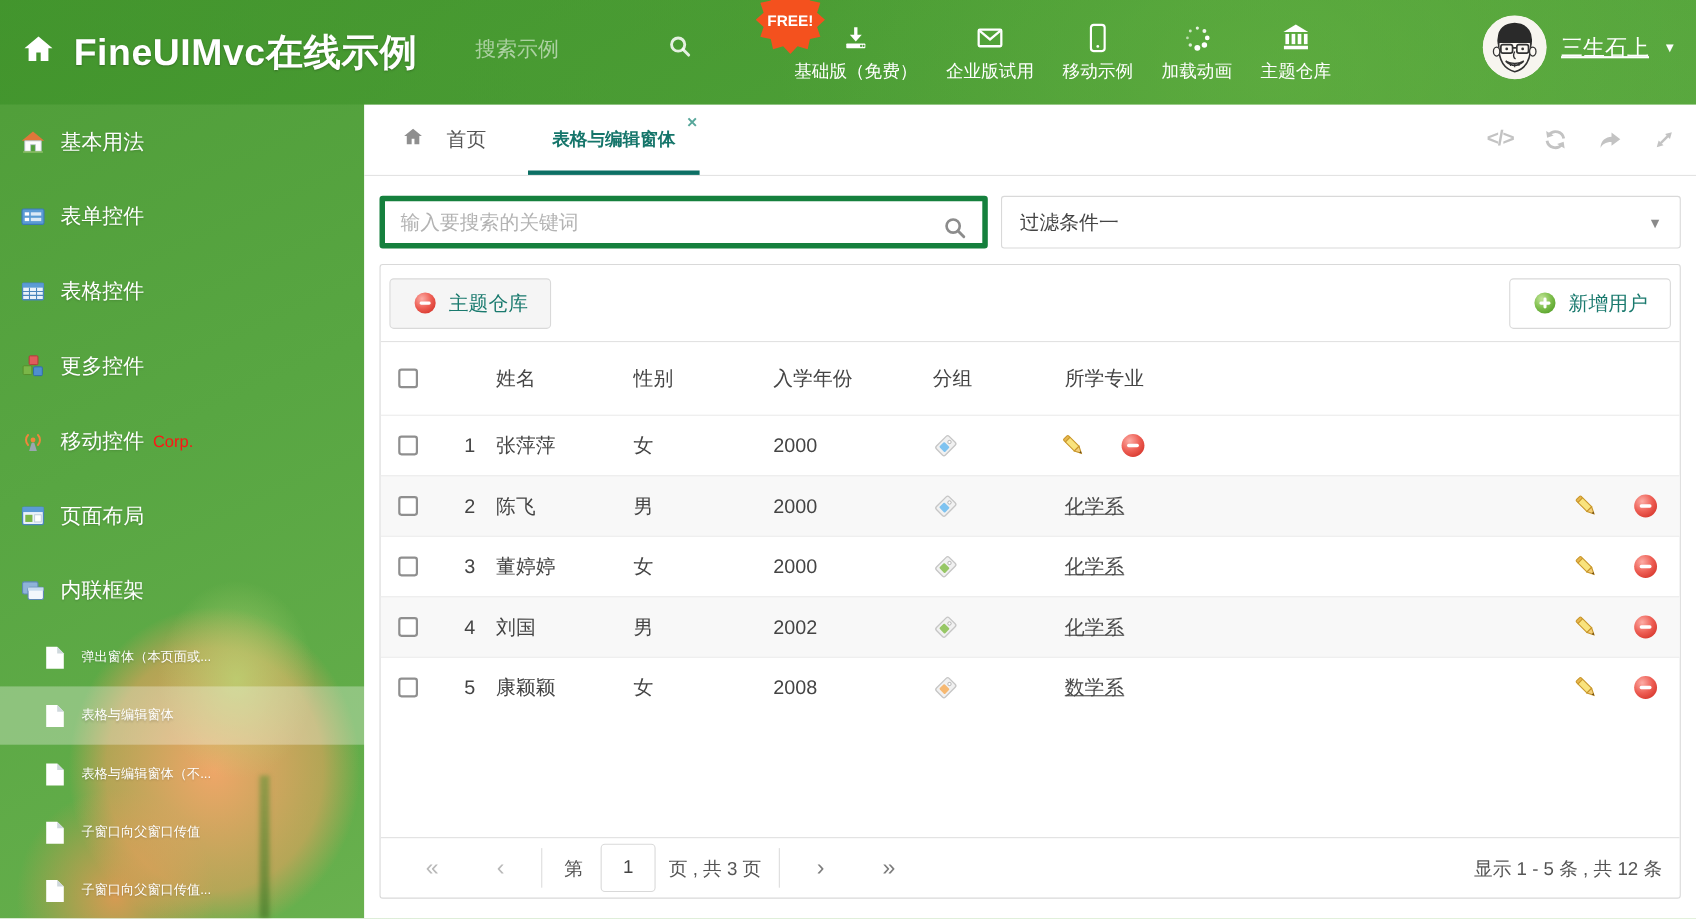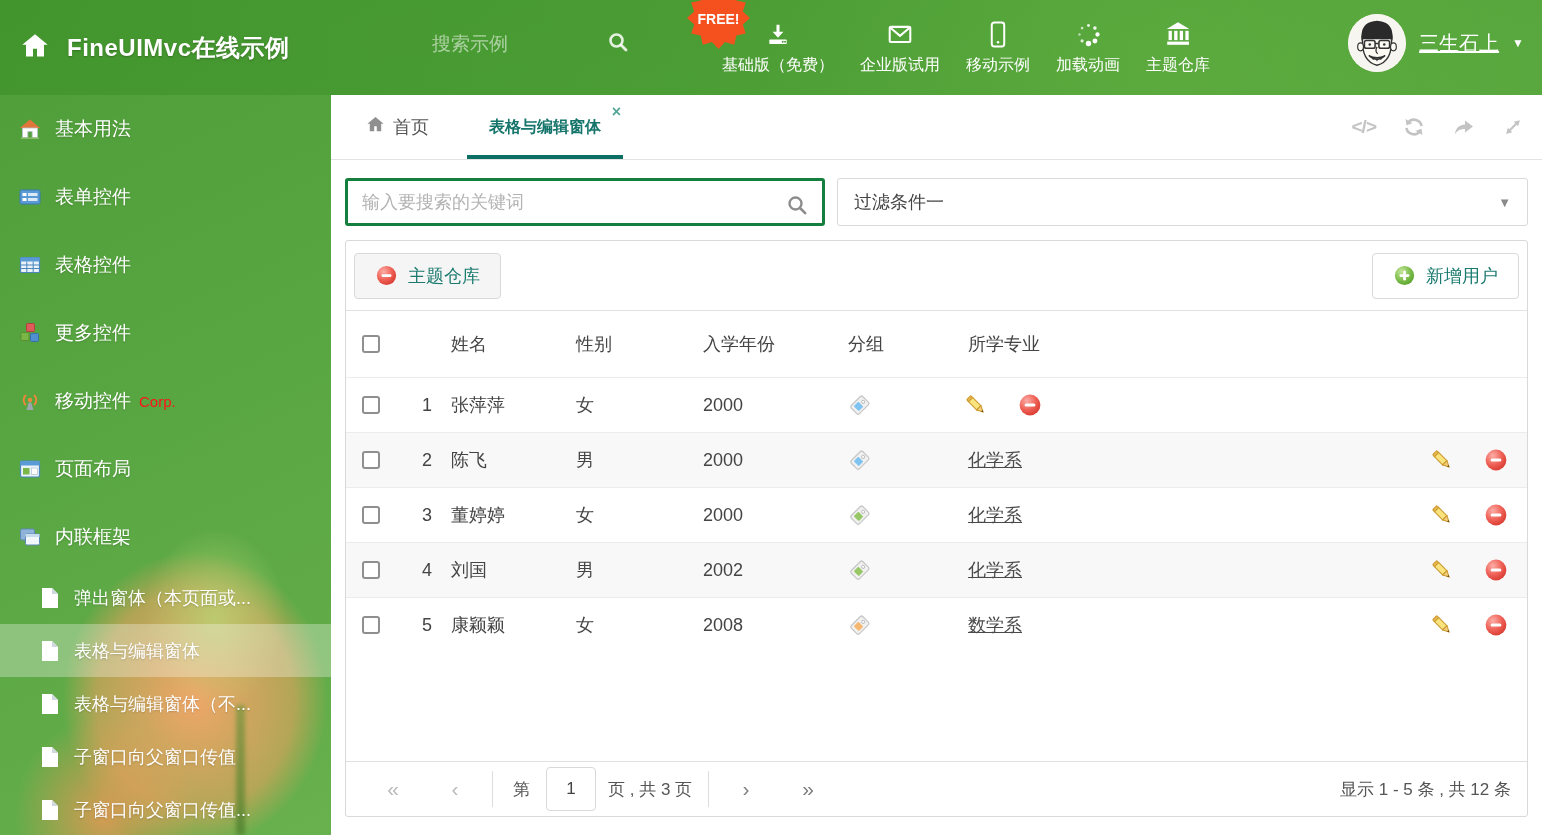--- a/index.html
+++ b/index.html
@@ -17,21 +17,21 @@
       linear-gradient(155deg,#4f9d38 0%,#58a642 30%,#63ad4a 55%,#74b957 80%,#7fc05f 100%);
   }
   .stem { position:absolute; left:236px; top:705px; width:9px; height:130px;
     background:linear-gradient(to bottom, rgba(95,145,55,.55), rgba(70,120,40,.65)); filter:blur(2px); }
 
   
   .topbar { position:absolute; left:0; top:0; right:0; height:95px;
     background:linear-gradient(90deg, rgba(56,142,36,.55), rgba(72,158,44,.38));
     color:#fff; z-index:5; }
   .brand { position:absolute; left:18px; top:0; height:95px; display:flex; align-items:center; gap:15px; }
-  .brand-title { font-size:24px; font-weight:bold; letter-spacing:.5px; text-shadow:0 1px 2px rgba(0,0,0,.25);text-align:center; }
+  .brand-title { font-size:34px; font-weight:bold; letter-spacing:.5px; text-shadow:0 1px 2px rgba(0,0,0,.25);text-align:center; }
   .topbar-search { position:absolute; left:432px; top:30px; width:198px; display:flex; align-items:center; justify-content:space-between; }
   .topbar-search .ph { font-size:19px; color:rgba(255,255,255,.55); }
   .free-badge { position:absolute; left:687px; top:-13px; width:63px; height:62px;
     background:#f4511e; color:#fff; font-weight:bold; font-size:14px;
     display:flex; align-items:flex-end; justify-content:center; padding-bottom:22px;
     clip-path:polygon(100% 50%,88.6% 60.4%,93.3% 75%,78.3% 78.3%,75% 93.3%,60.4% 88.6%,50% 100%,39.6% 88.6%,25% 93.3%,21.7% 78.3%,6.7% 75%,11.4% 60.4%,0% 50%,11.4% 39.6%,6.7% 25%,21.7% 21.7%,25% 6.7%,39.6% 11.4%,50% 0%,60.4% 11.4%,75% 6.7%,78.3% 21.7%,93.3% 25%,88.6% 39.6%);
     z-index:6; }
   .topbar-nav { position:absolute; left:722px; top:20px; display:flex; align-items:flex-start; gap:26px; }
   .nav-item { display:flex; flex-direction:column; align-items:center; gap:7px; cursor:pointer; }
   .nav-item .nico { height:28px; display:flex; align-items:flex-end; }
@@ -41,39 +41,39 @@
   .username { font-size:20px;text-decoration:underline; }
   .ucaret { font-size:12px; }
 
   
   .sidebar { position:absolute; left:0; top:95px; width:382px; bottom:0; color:#fff; z-index:4; }
   .side-item { height:68px; display:flex; align-items:center; padding-left:18px; position:relative; cursor:pointer;
     font-size:19px; text-shadow:0 1px 2px rgba(0,0,0,.18); }
   .side-item .sicon { width:24px; height:24px; margin-right:13px; flex:0 0 24px; }
   .side-item .sarrow { position:absolute; right:22px; font-size:12px; opacity:.95; }
   .corp { color:#ff1414; font-size:15px; margin-left:8px; text-shadow:none; }
-  .side-subitem { height:53px; display:flex; align-items:center; padding-left:40px; font-size:18px; cursor:pointer;
+  .side-subitem { height:53px; display:flex; align-items:center; padding-left:40px; font-size:12px; cursor:pointer;
     text-shadow:0 1px 2px rgba(0,0,0,.18); }
   .side-subitem .ficon { width:20px; height:22px; margin-right:14px; }
   .side-subitem.selected { background:rgba(255,255,255,.30); }
 
   
   .main { position:absolute; left:331px; top:95px; right:0; bottom:0; background:#fff; z-index:4; display:flex; flex-direction:column; }
   .tabbar { height:65px; border-bottom:1px solid #e3e3e3; position:relative; display:flex; align-items:stretch; padding-left:20px; flex:0 0 65px; }
-  .tab { display:flex; align-items:center; gap:7px; font-size:18px; color:#555; padding:0 14px; cursor:pointer; }
+  .tab { display:flex; align-items:center; gap:20px; font-size:18px; color:#555; padding:0 14px; cursor:pointer; }
   .tab-active { margin-left:24px; position:relative; color:#15756a; font-weight:bold; padding:0 22px; display:flex; align-items:center; cursor:pointer; }
   .tab-active .underline { position:absolute; left:0; right:0; bottom:0; height:4px; background:#0c6f64; }
   .tab-close { position:absolute; top:9px; right:2px; font-size:16px; font-weight:bold; color:#58a79b; line-height:1; cursor:pointer; }
   .tab-tools { position:absolute; right:18px; top:0; height:100%; display:flex; align-items:center; gap:26px; }
   .tool { color:#c3c3c3; cursor:pointer; display:flex; align-items:center; }
   .tool.code { font-size:19px; font-weight:bold; letter-spacing:-1px; }
 
   .content { flex:1; padding:18px 14px; display:flex; flex-direction:column; }
   .filter-row { display:flex; gap:12px; flex:0 0 48px; }
-  .search-box { width:480px; height:48px; border:3px solid #15803d; border-radius:3px; position:relative; }
+  .search-box { width:553px; height:48px; border:5px solid #15803d; border-radius:3px; position:relative; }
   .search-box input { width:100%; height:100%; border:none; outline:none; padding:0 48px 0 14px; font-size:18px; color:#444;
     font-family:"Liberation Sans","DejaVu Sans",sans-serif; background:transparent; }
   .search-box input::placeholder { color:#b3b3b3; }
   .search-box .mag { position:absolute; right:13px; top:12px; }
   .select-box { flex:1; height:48px; border:1px solid #d9d9d9; border-radius:3px; display:flex; align-items:center;
     justify-content:space-between; padding:0 16px; font-size:18px; color:#444; cursor:pointer; }
   .select-box .scaret { color:#8a8a8a; font-size:13px; }
 
   .grid-panel { margin-top:14px; border:1px solid #d9d9d9; border-radius:3px; flex:1; display:flex; flex-direction:column; overflow:hidden; }
   .grid-toolbar { height:70px; flex:0 0 70px; border-bottom:1px solid #e2e2e2; display:flex; align-items:center; justify-content:space-between; padding:0 8px 0 8px; }

